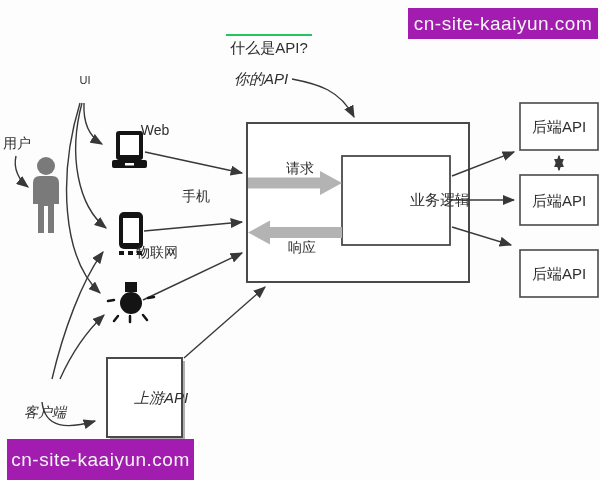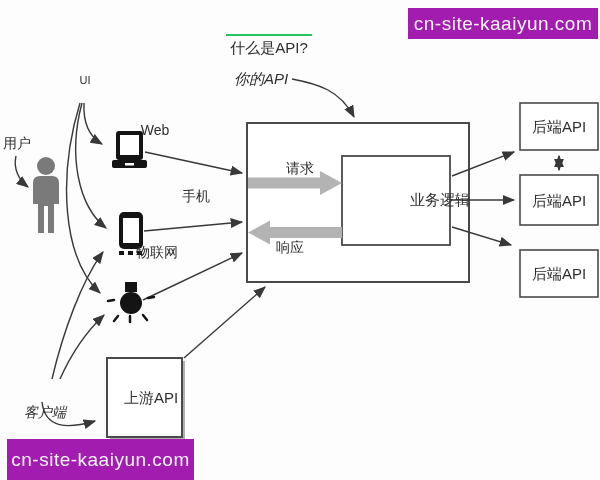--- a/index.html
+++ b/index.html
@@ -12,26 +12,26 @@
   .sz14{font-size:14px;}
   #title{left:226px;top:34px;width:86px;border-top:2px solid #22c55e;padding-top:3px;font-size:15px;}
   #your-api{left:231px;top:70px;width:60px;font-size:15px;font-style:italic;}
   #user-lbl{left:1px;top:135px;width:32px;font-family:Liberation Serif, serif;}
   #ui-lbl{left:72px;top:74px;width:26px;font-size:11px;}
   #web-lbl{left:139px;top:112px;width:32px;margin-top:10px;}
   #phone-lbl{left:131px;top:188px;width:36px;margin-left:47px;}
   #iot-lbl{left:134px;top:244px;width:46px;}
   #client-lbl{left:22px;top:404px;width:46px;font-style:italic;}
   #req-lbl{left:282px;top:160px;width:36px;}
-  #res-lbl{left:272px;top:239px;width:36px;}
+  #res-lbl{left:284px;top:239px;width:36px;}
   #logic-lbl{left:342px;top:191px;width:108px;font-size:15px;padding-left:44px;}
   #be1-lbl{left:520px;top:118px;width:78px;font-size:15px;}
   #be2-lbl{left:520px;top:192px;width:78px;font-size:15px;}
   #be3-lbl{left:520px;top:265px;width:78px;font-size:15px;}
-  #up-lbl{left:107px;top:389px;width:88px;font-size:15px;}
+  #up-lbl{left:117px;top:389px;width:88px;font-size:15px;font-style:italic;}
   .watermark{
     position:absolute;z-index:3;background:#a21caf;color:#f5f5f5;
     display:flex;align-items:center;justify-content:center;
     font-size:19px;letter-spacing:0.5px;
   }
   #wm-top{left:408px;top:8px;width:190px;height:31px;}
   #wm-bottom{left:7px;top:439px;width:187px;height:41px;}
 </style>
 </head>
 <body>

